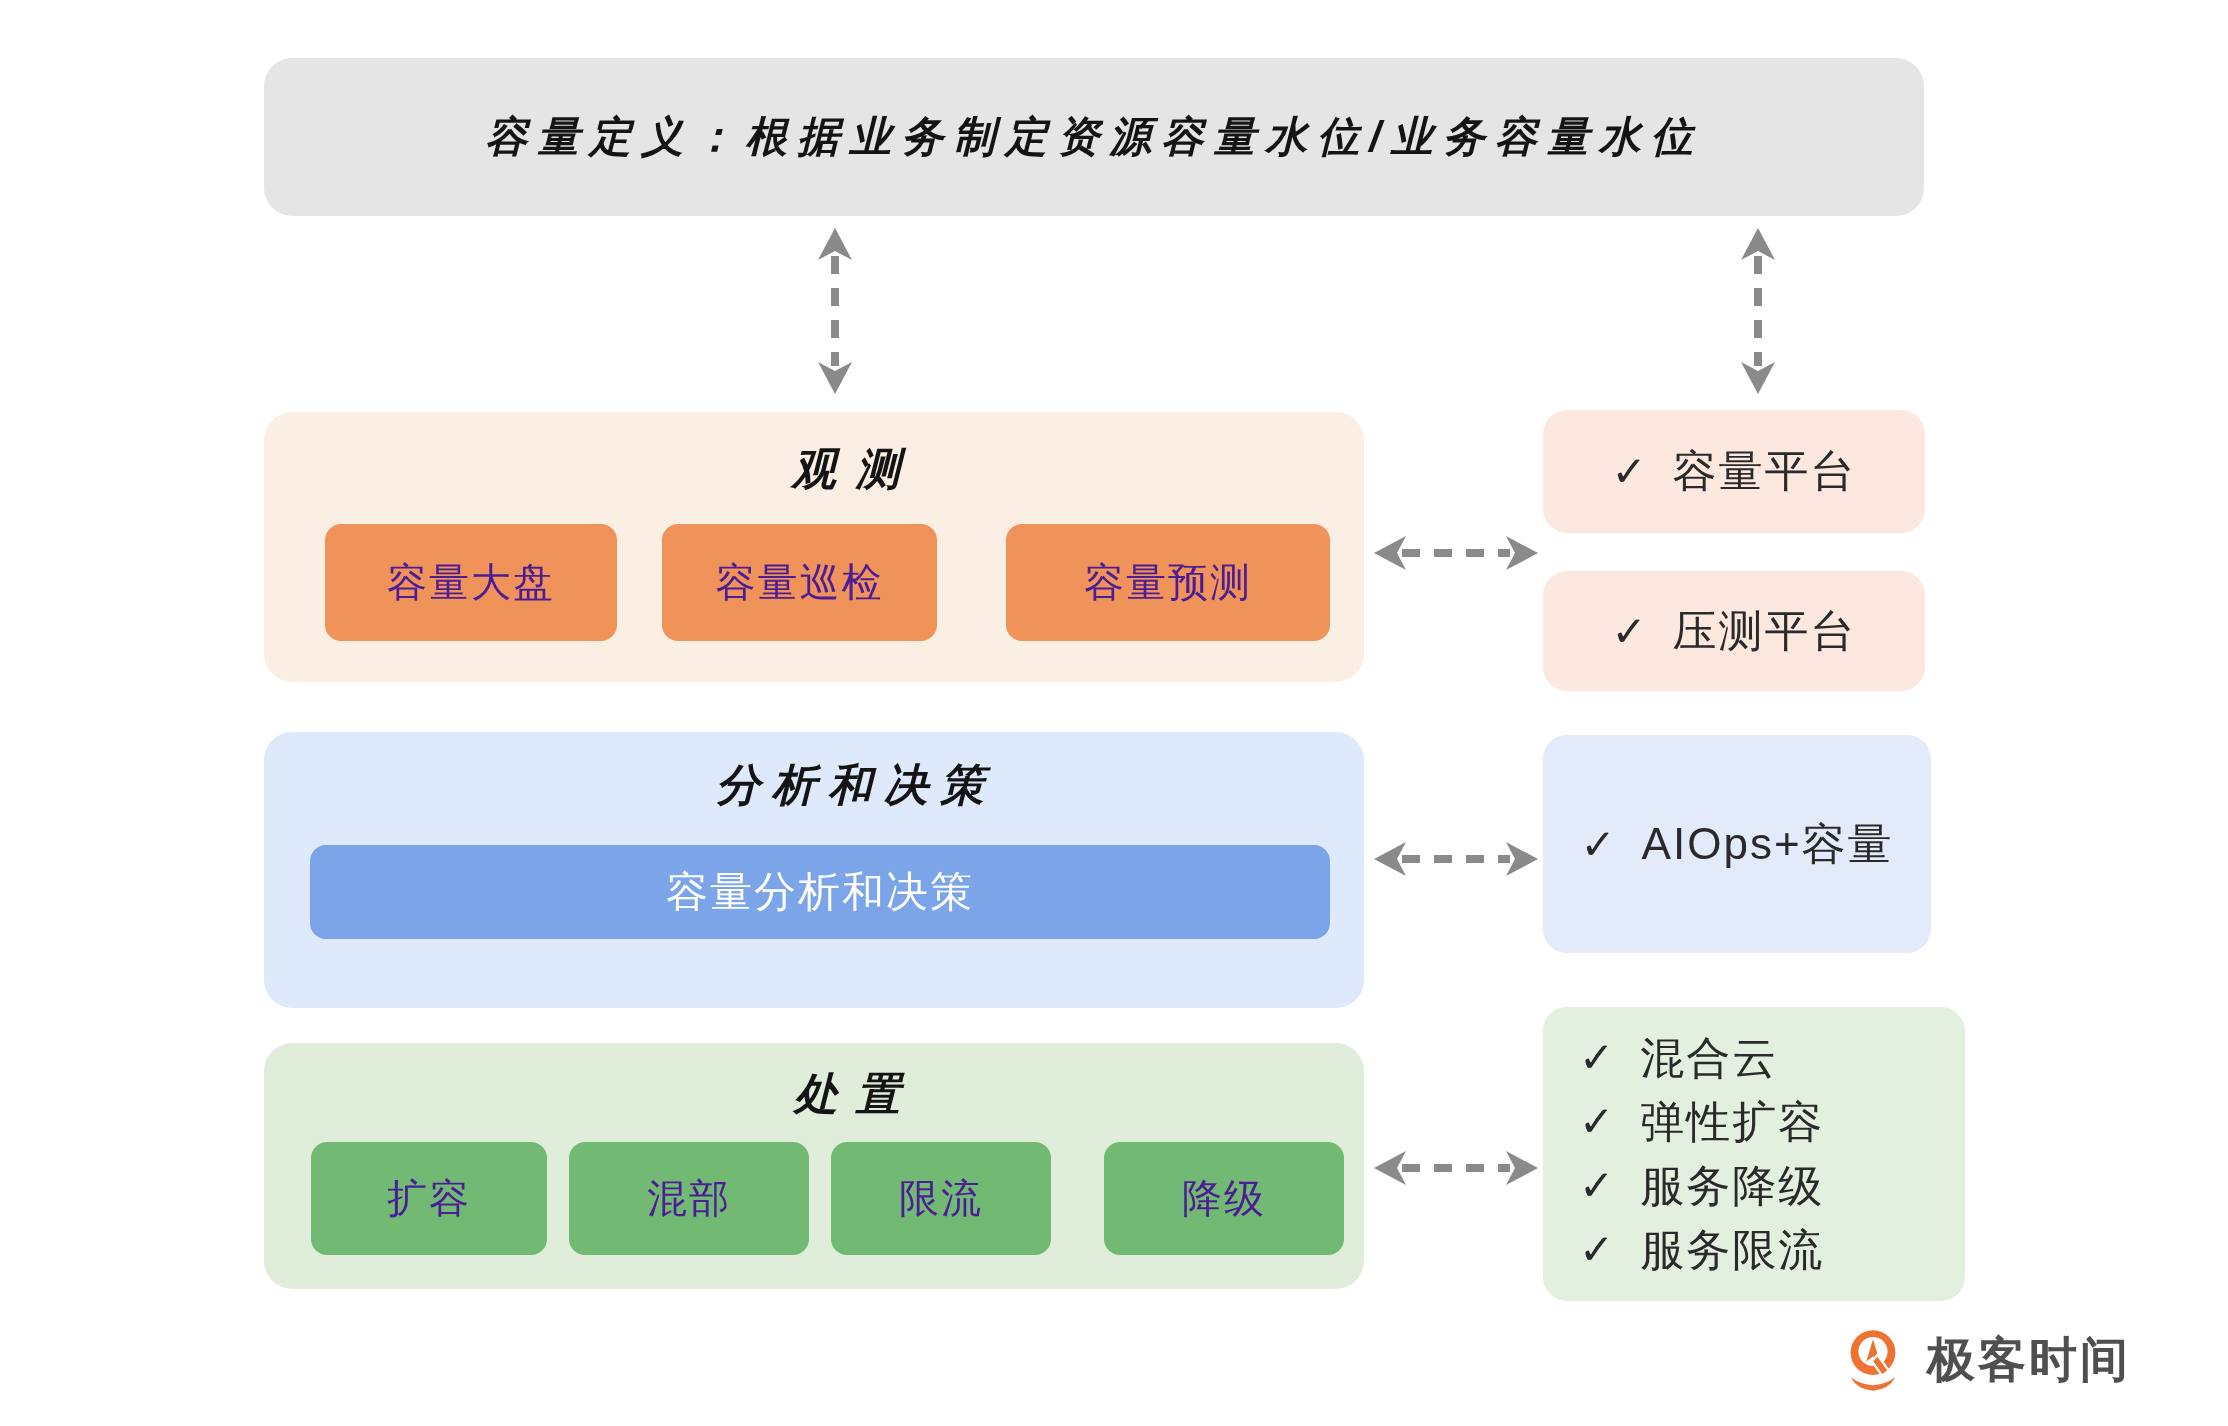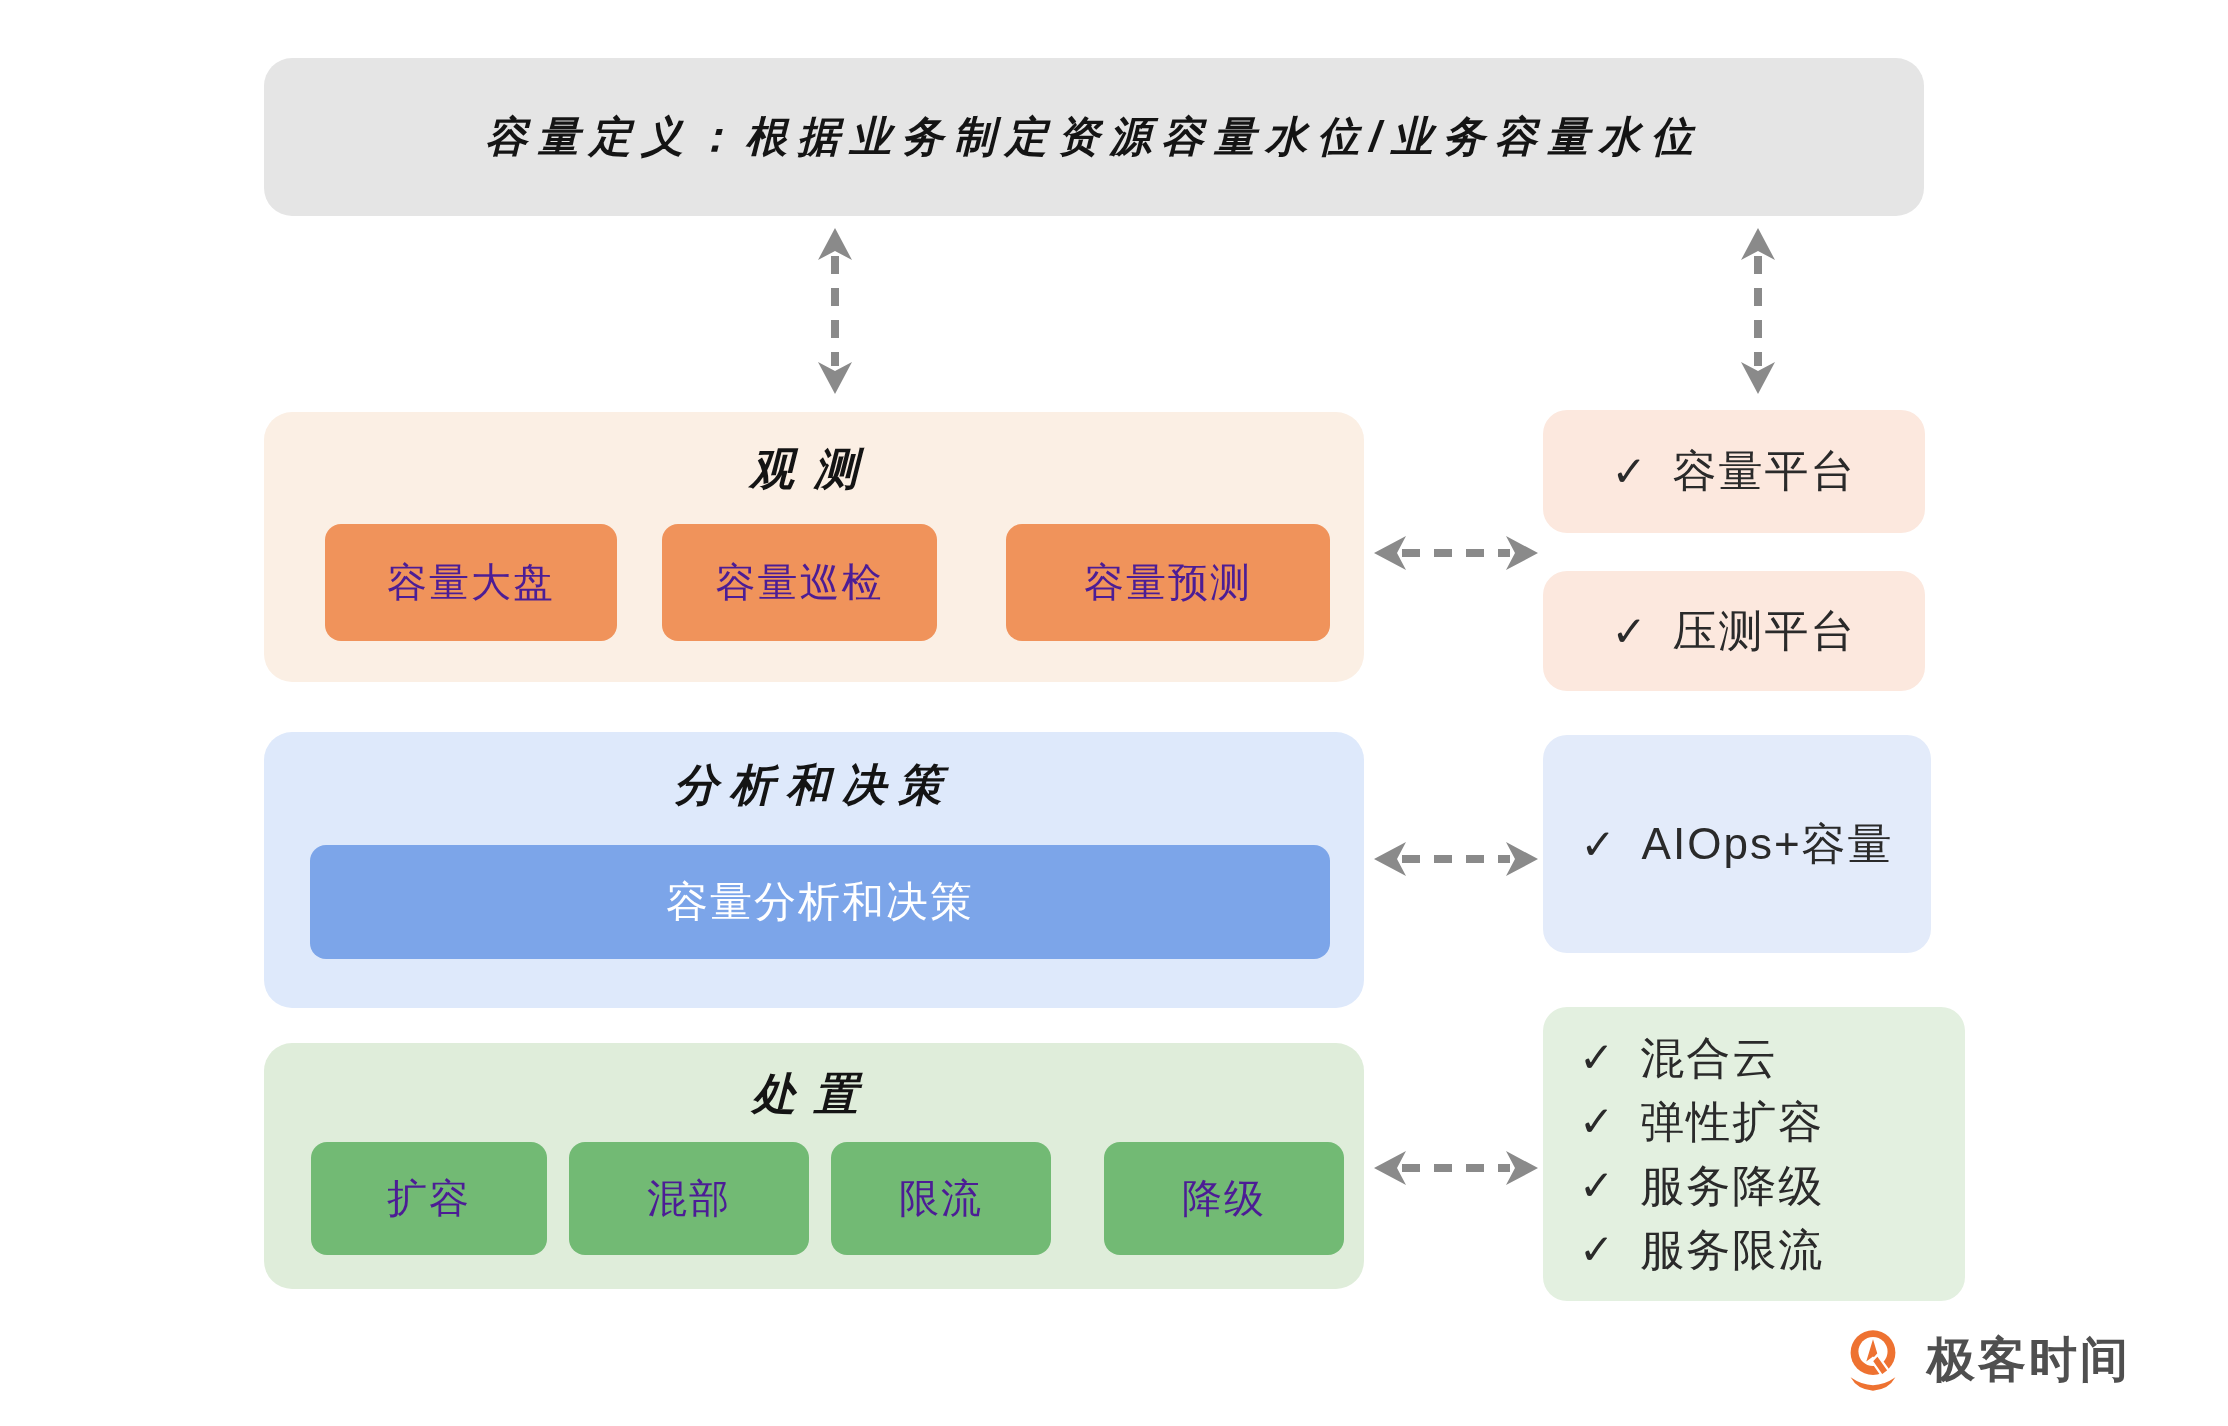--- a/index.html
+++ b/index.html
@@ -17,34 +17,34 @@
     font-size:42px;font-weight:700;font-style:italic;color:#141414;
     letter-spacing:10px;line-height:1.3;white-space:nowrap;
   }
   
   .section{border-radius:28px;}
   .section-observe{left:264px;top:412px;width:1100px;height:270px;background:#FBEFE4;}
   .section-analyze{left:264px;top:732px;width:1100px;height:276px;background:#DEE9FB;}
   .section-handle{left:264px;top:1043px;width:1100px;height:246px;background:#DFEDDA;}
   .section-title{
     position:absolute;left:0;width:100%;text-align:center;
-    font-size:44px;font-weight:700;font-style:italic;color:#141414;white-space:nowrap;
+    font-size:44px;font-weight:700;font-style:italic;color:#141414;white-space:nowrap;padding-left:42px;
   }
   .st-observe{top:28px;letter-spacing:20px;}
   .st-analyze{top:24px;letter-spacing:12px;}
   .st-handle{top:22px;letter-spacing:18px;}
   
   .node{
     position:absolute;border-radius:16px;display:flex;align-items:center;justify-content:center;
     color:#4c1d95;font-size:40px;font-weight:500;letter-spacing:2px;white-space:nowrap;
   }
   .node-orange{background:#F0935B;}
   .node-green{background:#72BA74;}
   .bar-blue{
-    position:absolute;left:46px;top:113px;width:1020px;height:114px;background:#7CA5E9;border-radius:16px;
+    position:absolute;left:46px;top:113px;width:1020px;height:94px;background:#7CA5E9;border-radius:16px;
     display:flex;align-items:center;justify-content:center;color:#ffffff;font-size:42px;font-weight:500;letter-spacing:2px;
   }
   
   .side-box{
     position:absolute;border-radius:24px;display:flex;align-items:center;justify-content:center;
   }
   .side-peach{background:#FCE8DE;}
   .side-blue{background:#E3EBFA;}
   .side-green{background:#E3F0E0;}
   .check-item{display:flex;align-items:center;white-space:nowrap;}

